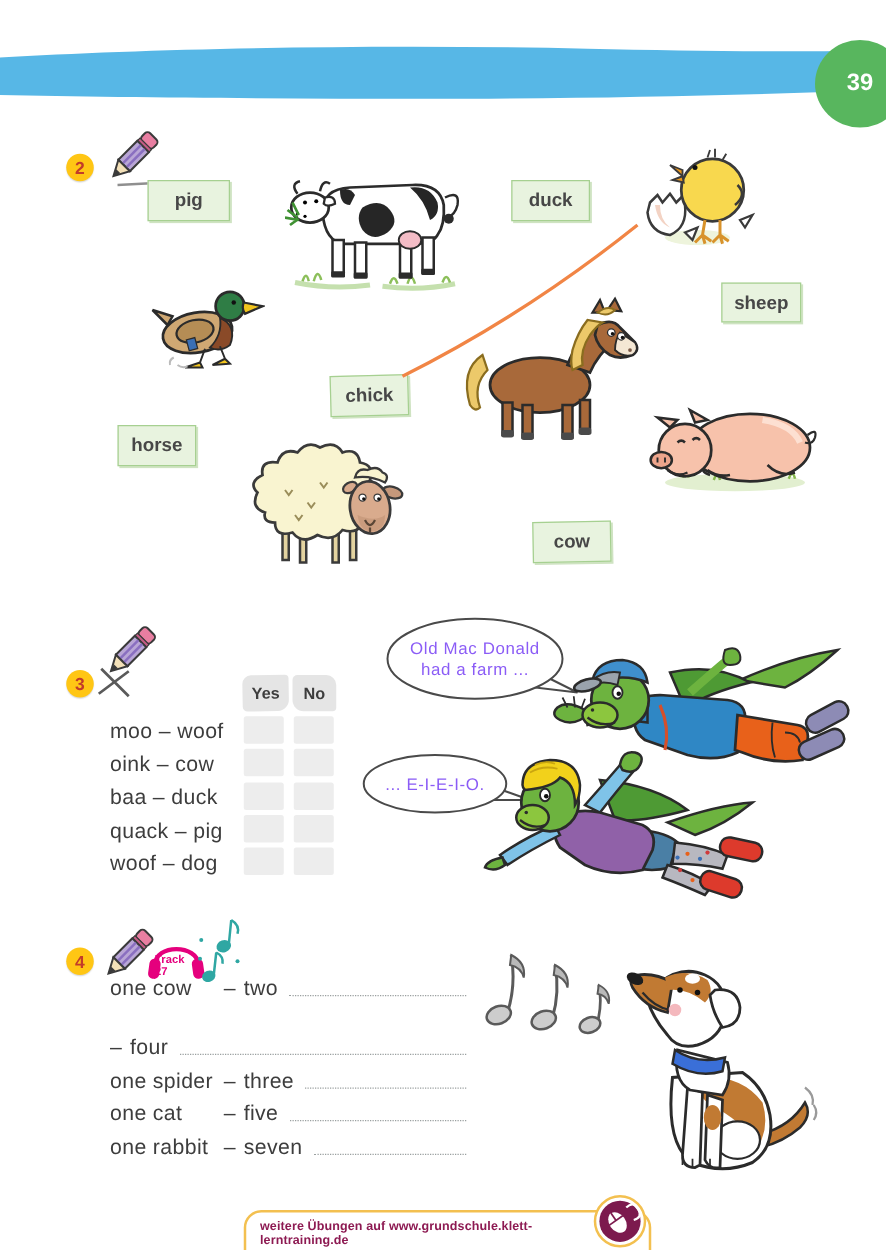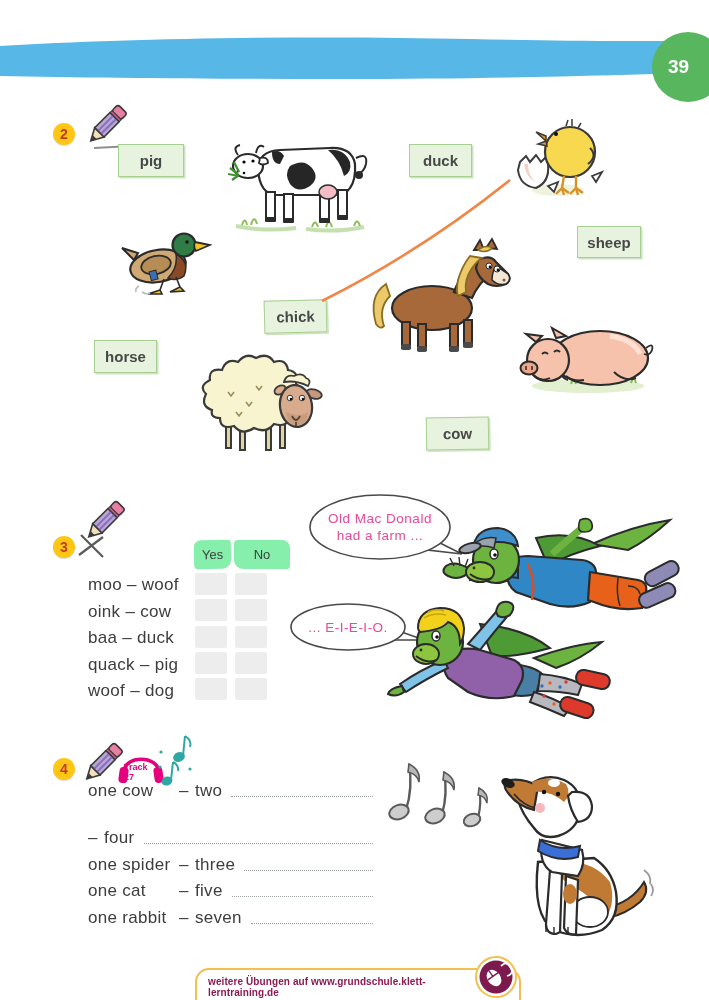--- a/index.html
+++ b/index.html
@@ -10,43 +10,43 @@
   
   .num-badge{position:absolute;width:22px;height:22px;border-radius:50%;background:#ffc614;
              color:#c23b2a;font-weight:bold;font-size:14px;display:flex;align-items:center;
              justify-content:center;box-shadow:0 1px 1px rgba(0,0,0,.15);}
   
   .label-box{position:absolute;background:#e8f3df;border:1.5px solid #a6d091;
              box-shadow:1.5px 1.5px 0 #cfe3c2;color:#474747;font-weight:bold;font-size:15px;
              display:flex;align-items:center;justify-content:center;}
   
   .item-text{position:absolute;left:88px;font-size:17px;letter-spacing:.3px;color:#3d3d3d;white-space:nowrap;}
-  .hdr{position:absolute;width:37px;height:29px;background:#86efac;display:flex;align-items:center;
-       justify-content:center;font-weight:normal;font-size:13px;color:#3d3d3d;
+  .hdr{position:absolute;width:37px;height:29px;background:#e5e5e5;display:flex;align-items:center;
+       justify-content:center;font-weight:bold;font-size:13px;color:#3d3d3d;
        border-radius:7px 3px 9px 4px;}
   .cell{position:absolute;width:32px;height:22px;background:#ededed;border-radius:2px;}
   
-  .bubble-text{position:absolute;font-size:13.5px;line-height:17px;color:#ec4899;
+  .bubble-text{position:absolute;font-size:13.5px;line-height:17px;color:#8b5cf6;
                text-align:center;letter-spacing:.5px;}
   
   .row4{position:absolute;left:88px;width:285px;height:24px;display:flex;align-items:flex-end;
         font-size:17px;letter-spacing:.3px;color:#3d3d3d;}
   .row4 .lbl{width:91px;flex-shrink:0;}
   .row4 .dash{width:16px;flex-shrink:0;}
   .row4 .word{margin-right:5px;white-space:nowrap;}
   .row4 .dots{flex:1;border-bottom:1.6px dotted #9aa0a0;margin:0 0 4px 4px;height:0;}
   
   .track-text{position:absolute;color:#e5007d;font-size:9px;line-height:10px;font-weight:bold;
               text-align:left;width:34px;}
   
   .footer-box{position:absolute;left:195px;top:968px;width:322px;height:60px;
               border:2px solid #f3c050;border-radius:14px;background:#fff;}
   .footer-text{position:absolute;left:208px;top:976px;width:262px;font-size:10px;
                font-weight:bold;color:#8d1a52;letter-spacing:.1px;}
-  .page-num{position:absolute;left:668px;top:56px;width:40px;text-align:left;color:#fff;
+  .page-num{position:absolute;left:668px;top:56px;width:40px;text-align:center;color:#fff;
             font-weight:bold;font-size:19px;}
 </style>
 </head>
 <body>
 
 <div class="page">
 
   <svg width="0" height="0" style="position:absolute">
     <defs>
       <g id="sym-pencil">
@@ -225,21 +225,21 @@
     <path d="M5,5 L27,27 M27,7 L3,25" stroke="#5a5a5a" stroke-width="2.2" fill="none"></path>
   </svg>
 
   <div class="item-text" style="top:575px">moo – woof</div>
   <div class="item-text" style="top:602px">oink – cow</div>
   <div class="item-text" style="top:628px">baa – duck</div>
   <div class="item-text" style="top:655px">quack – pig</div>
   <div class="item-text" style="top:681px">woof – dog</div>
 
   <div class="hdr" style="left:194px;top:540px;transform:rotate(-1deg)">Yes</div>
-  <div class="hdr" style="left:234px;top:540px;width:56px;border-radius:4px 8px 3px 9px">No</div>
+  <div class="hdr" style="left:234px;top:540px;width:35px;border-radius:4px 8px 3px 9px">No</div>
 
   <div class="cell" style="left:195px;top:573px"></div>
   <div class="cell" style="left:235px;top:573px"></div>
   <div class="cell" style="left:195px;top:599px"></div>
   <div class="cell" style="left:235px;top:599px"></div>
   <div class="cell" style="left:195px;top:626px"></div>
   <div class="cell" style="left:235px;top:626px"></div>
   <div class="cell" style="left:195px;top:652px"></div>
   <div class="cell" style="left:235px;top:652px"></div>
   <div class="cell" style="left:195px;top:678px"></div>

